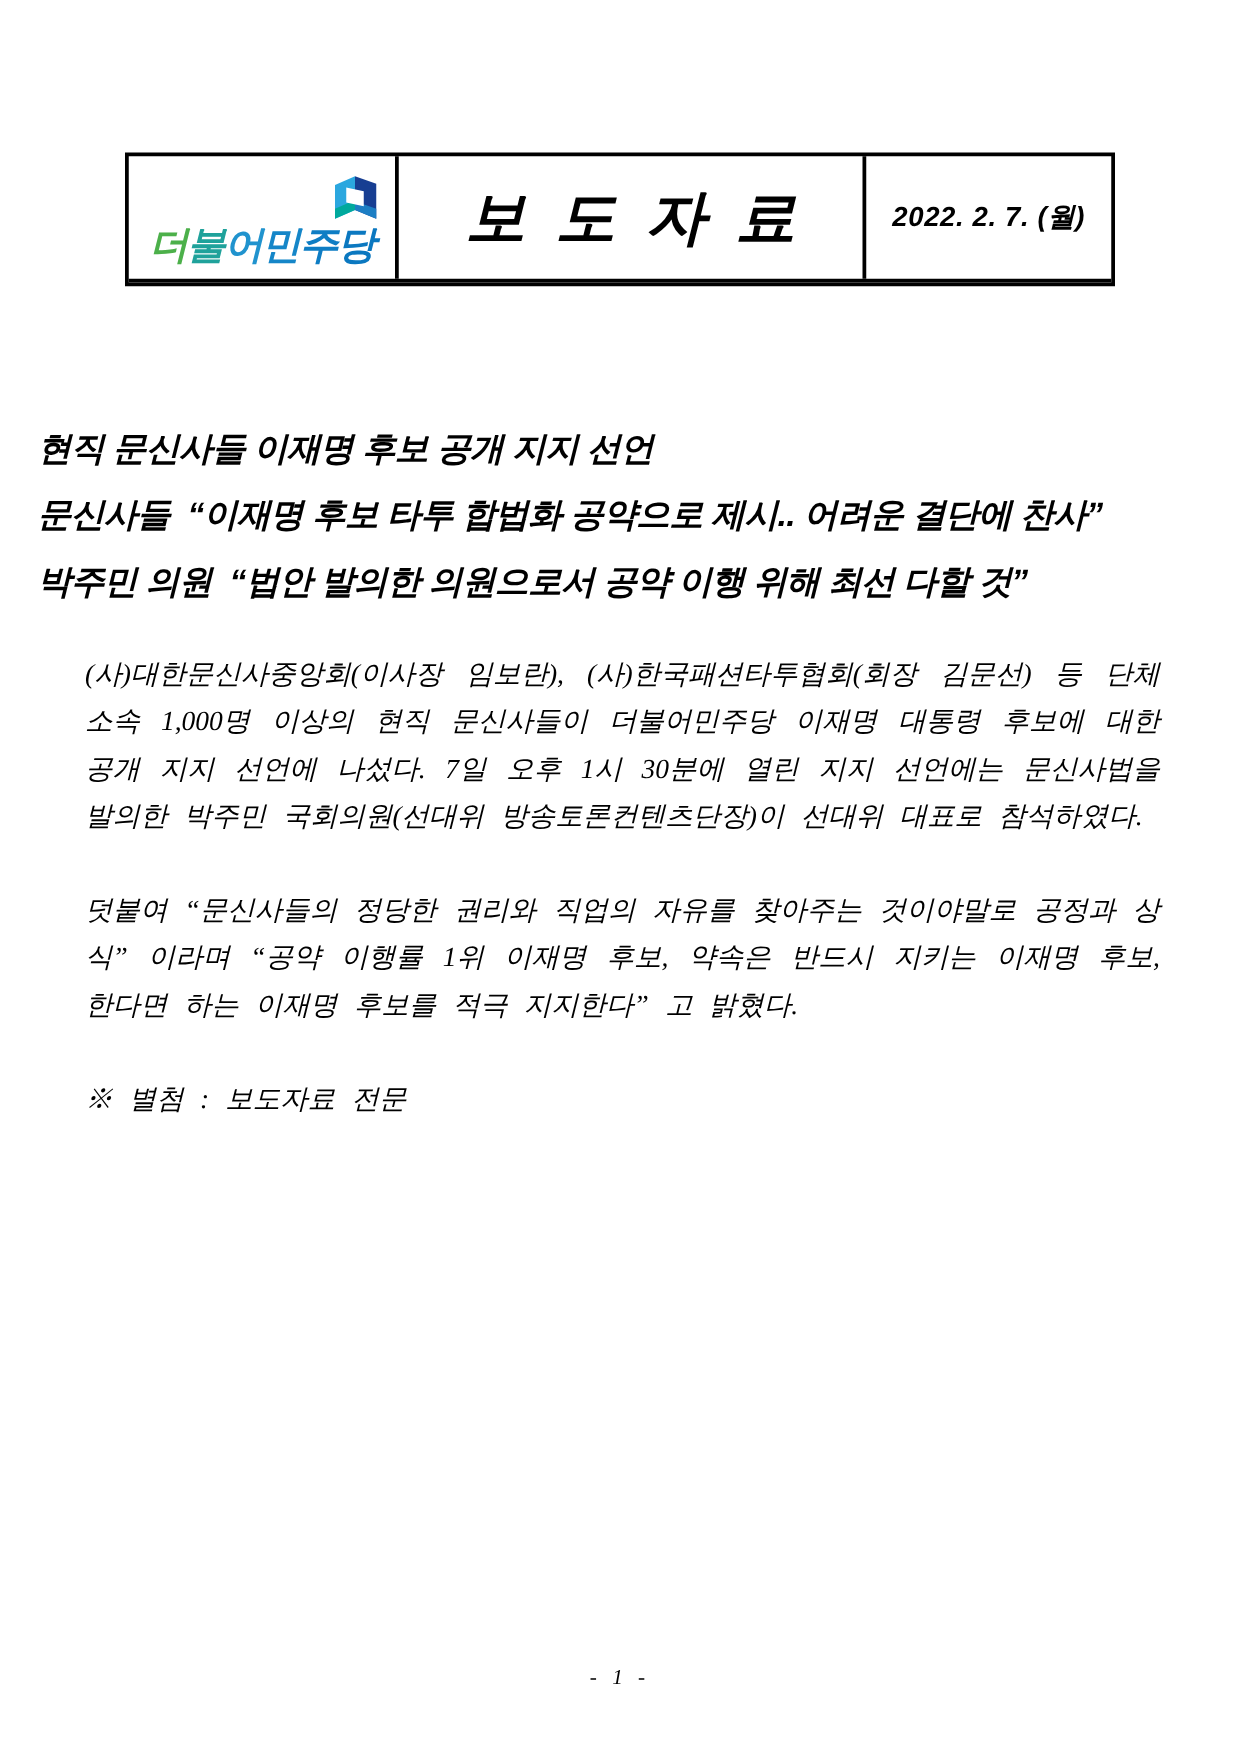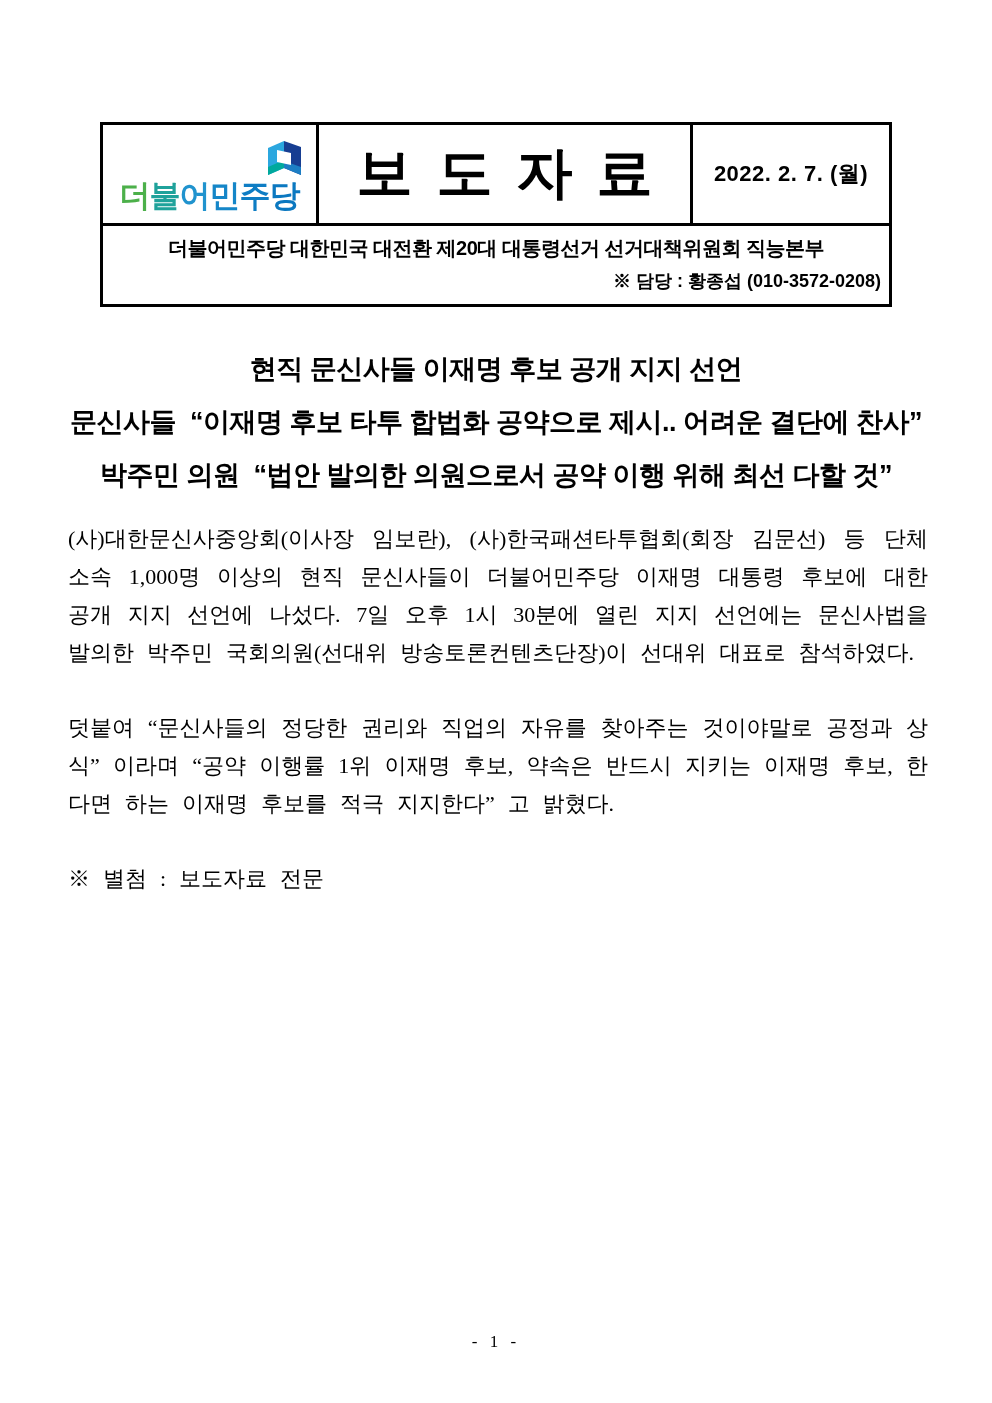--- a/index.html
+++ b/index.html
@@ -5,20 +5,21 @@
   * { margin: 0; padding: 0; box-sizing: border-box; }
   html, body { background: #ffffff; }
   .page {
     position: relative;
     width: 992px;
     height: 1403px;
     background: #ffffff;
     color: #000000;
     font-family: "Liberation Sans", sans-serif;
     overflow: hidden;
+    font-style: italic;
   }
 
   
   .header-box {
     position: absolute;
     left: 100px;
     top: 122px;
     width: 792px;
     border: 3px solid #000000;
   }
@@ -49,21 +50,21 @@
     position: absolute;
     top: -42px;
     right: -4px;
   }
   .title-cell {
     flex: 1;
     border-right: 3px solid #000000;
     display: flex;
     align-items: center;
     justify-content: center;
-    font-size: 56px;
+    font-size: 48px;
     font-weight: 900;
     letter-spacing: 24px;
     padding-left: 24px; 
     white-space: nowrap;
   }
   .date-cell {
     width: 196px;
     display: flex;
     align-items: center;
     justify-content: center;
@@ -85,24 +86,24 @@
     font-size: 18px;
     font-weight: 600;
     margin-top: 7px;
     padding-right: 2px;
     white-space: nowrap;
   }
 
   
   .headlines {
     position: absolute;
-    top: 343px;
+    top: 333px;
     left: 30px;
     right: 30px;
-    text-align: center;
+    text-align: left;
     font-weight: 800;
     font-size: 27px;
   }
   .headline {
     line-height: 53px;
     white-space: pre;
     letter-spacing: -0.5px;
   }
 
   
@@ -151,24 +152,20 @@
           </svg>
           <div class="logo-text"><span style="color: rgb(76, 176, 74);">더</span><span style="color: rgb(31, 162, 155);">불</span><span style="color: rgb(32, 147, 206);">어</span><span style="color: rgb(21, 134, 200);">민</span><span style="color: rgb(14, 125, 196);">주</span><span style="color: rgb(11, 120, 192);">당</span></div>
         </div>
       </div>
 
       <div class="title-cell">보도자료</div>
 
       <div class="date-cell">2022. 2. 7. (월)</div>
     </div>
 
-    <div class="header-bottom">
-      <div class="org-line">더불어민주당 대한민국 대전환 제20대 대통령선거 선거대책위원회 직능본부</div>
-      <div class="contact-line">※ 담당 : 황종섭 (010-3572-0208)</div>
-    </div>
   </div>
 
   <div class="headlines">
     <div class="headline">현직 문신사들 이재명 후보 공개 지지 선언</div>
     <div class="headline">문신사들  “이재명 후보 타투 합법화 공약으로 제시.. 어려운 결단에 찬사”</div>
     <div class="headline">박주민 의원  “법안 발의한 의원으로서 공약 이행 위해 최선 다할 것”</div>
   </div>
 
   <div class="body-text">
     <p>(사)대한문신사중앙회(이사장 임보란), (사)한국패션타투협회(회장 김문선) 등 단체 소속 1,000명 이상의 현직 문신사들이 더불어민주당 이재명 대통령 후보에 대한 공개 지지 선언에 나섰다. 7일 오후 1시 30분에 열린 지지 선언에는 문신사법을 발의한 박주민 국회의원(선대위 방송토론컨텐츠단장)이 선대위 대표로 참석하였다.</p>

